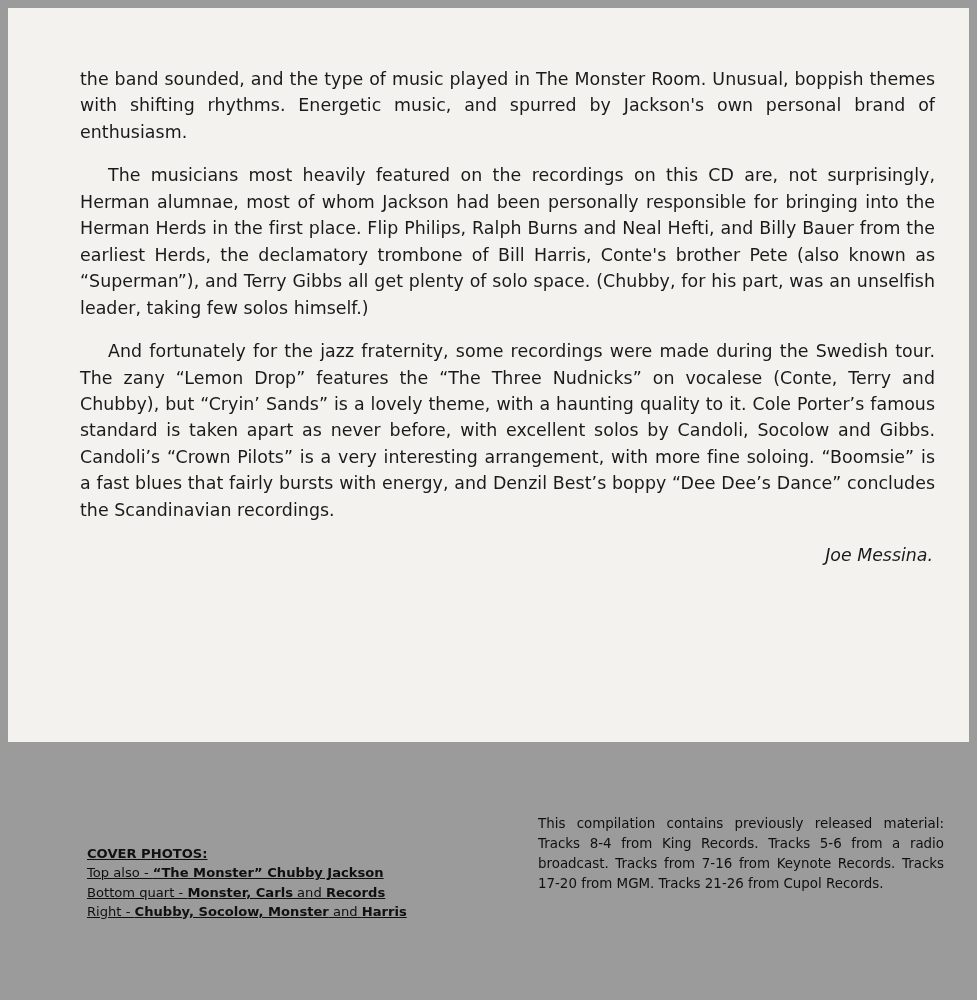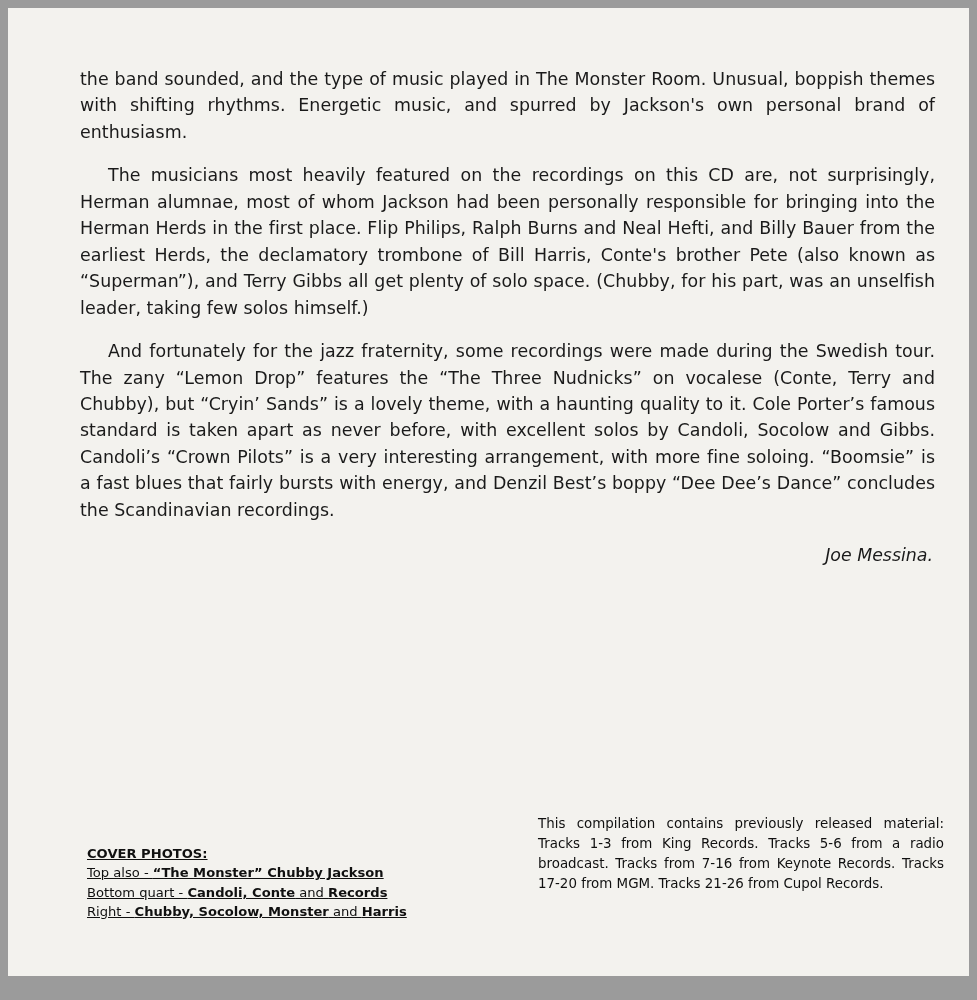--- a/index.html
+++ b/index.html
@@ -11,21 +11,21 @@
     width: 977px;
     height: 1000px;
     overflow: hidden;
     font-family: "DejaVu Sans", sans-serif;
   }
   .page {
     position: absolute;
     left: 8px;
     top: 8px;
     width: 961px;
-    height: 968px;
+    height: 734px;
     background: #f3f2ee;
     box-sizing: border-box;
   }
   .content {
     position: absolute;
     left: 72px;
     top: 58px;
     width: 855px;
   }
   p.body-text {
@@ -103,24 +103,24 @@
   </div>
 
   <div class="footer">
 
     <div class="cover-photos">
       <div class="heading">COVER PHOTOS:</div>
       <div class="line">
         <span>Top also - </span><b>“The Monster” Chubby Jackson</b><span></span><b></b>
       </div>
       <div class="line">
-        <span>Bottom quart - </span><b>Candoli, Conte</b><span> and </span><b>Records</b>
+        <span>Bottom quart - </span><b>Monster, Carls</b><span> and </span><b>Records</b>
       </div>
       <div class="line">
         <span>Right - </span><b>Chubby, Socolow, Monster</b><span> and </span><b>Harris</b>
       </div>
     </div>
 
-    <div class="compilation">This compilation contains previously released material: Tracks 1-3 from King Records. Tracks 5-6 from a radio broadcast. Tracks from 7-16 from Keynote Records. Tracks 17-20 from MGM. Tracks 21-26 from Cupol Records.</div>
+    <div class="compilation">This compilation contains previously released material: Tracks 8-4 from King Records. Tracks 5-6 from a radio broadcast. Tracks from 7-16 from Keynote Records. Tracks 17-20 from MGM. Tracks 21-26 from Cupol Records.</div>
 
   </div>
 
 </div>
 
 </body></html>

